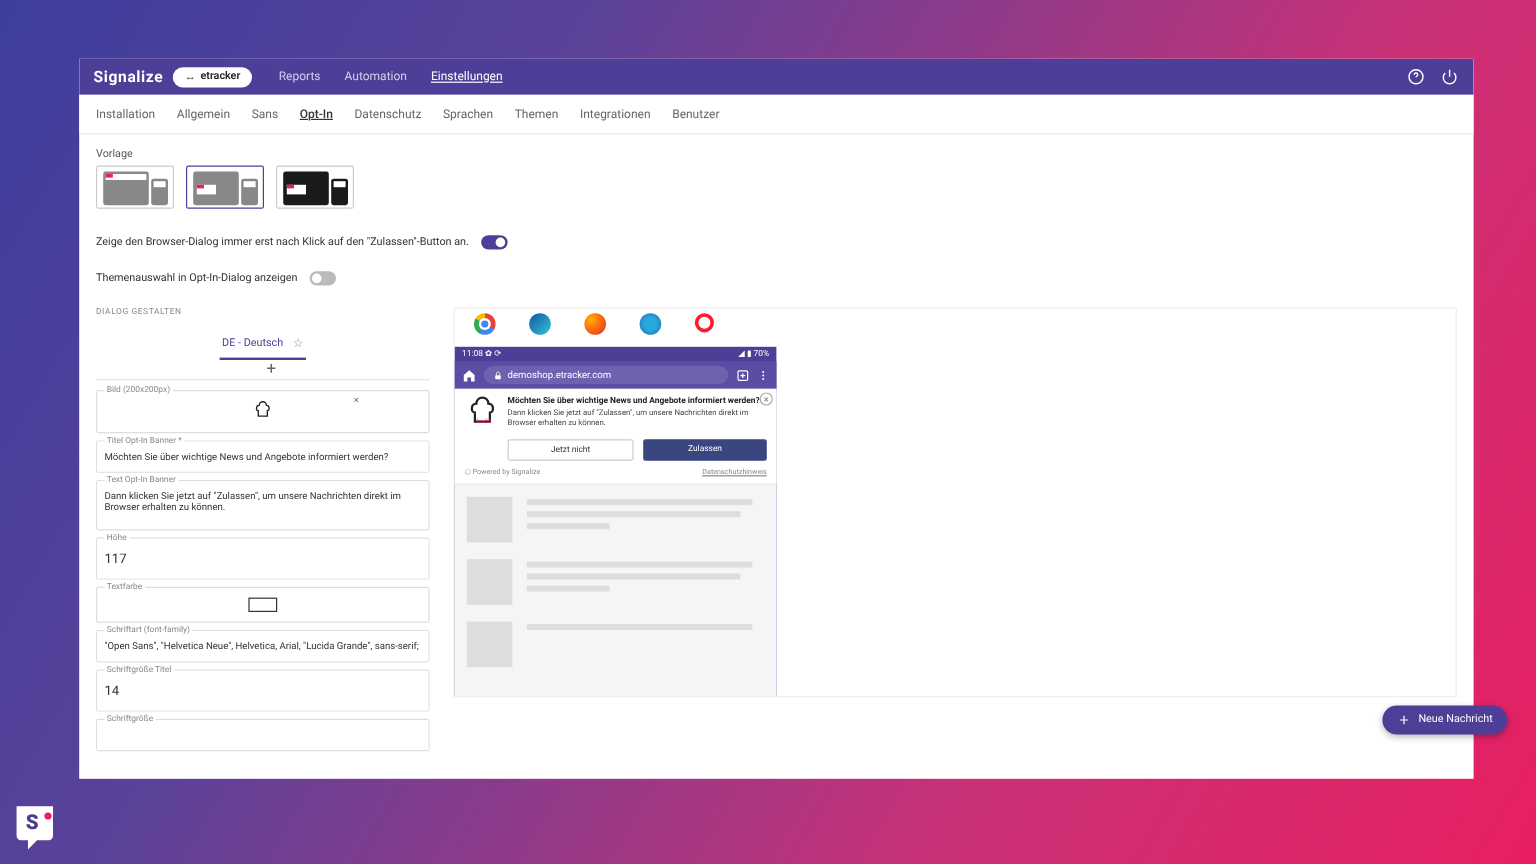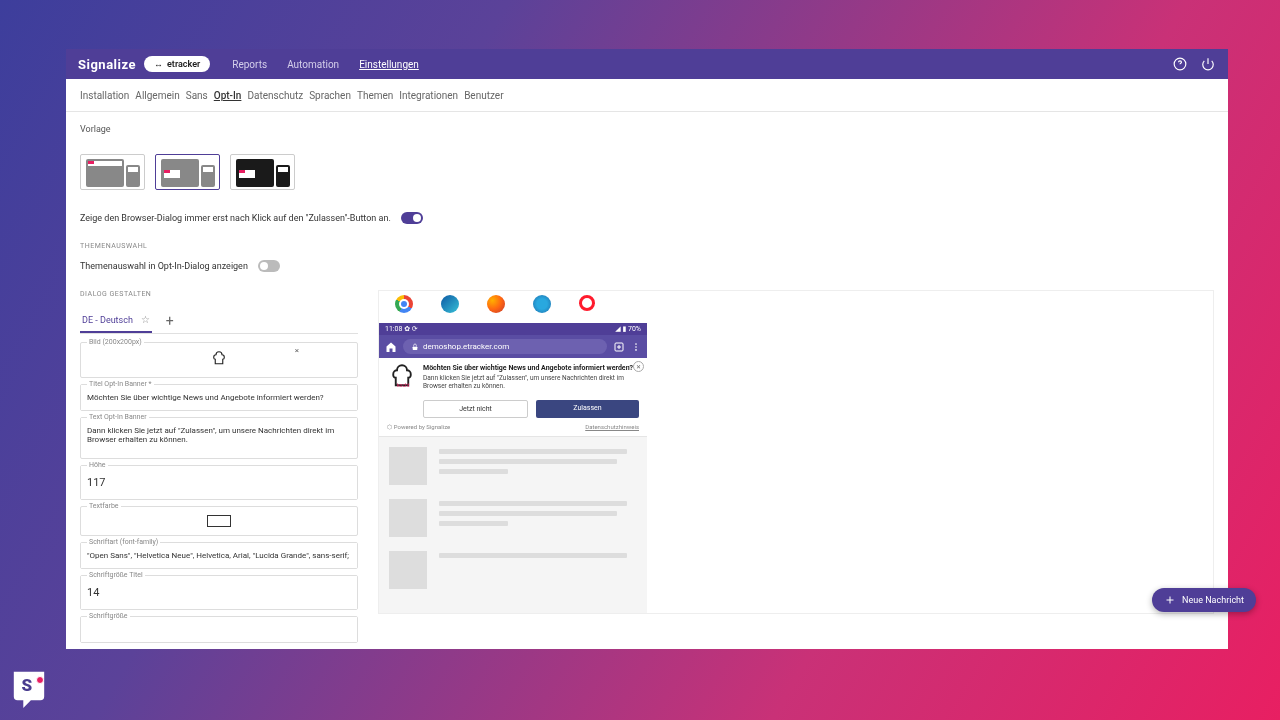--- a/index.html
+++ b/index.html
@@ -9,45 +9,45 @@
 .app-window::-webkit-scrollbar-track { background: #f1f1f1; }
 .app-window::-webkit-scrollbar-thumb { background: #c1c1c1; border-radius: 4px; }
 .topbar { background: #4f3e97; height: 30px; display: flex; align-items: center; padding: 0 12px; }
 .logo { color: #fff; font-weight: 700; font-size: 13px; letter-spacing: 0.5px; margin-right: 8px; }
 .etracker-chip { background: #fff; color: #222; border-radius: 12px; padding: 3px 10px; font-size: 9px; font-weight: 600; display: flex; align-items: center; gap: 4px; margin-right: 22px; }
 .topnav { display: flex; gap: 20px; }
 .topnav a { color: #d5cfeb; font-size: 10px; text-decoration: none; }
 .topnav a.active { color: #fff; text-decoration: underline; }
 .topbar-right { margin-left: auto; display: flex; gap: 12px; }
 .topbar-icon { width: 16px; height: 16px; color: #fff; display: flex; align-items: center; justify-content: center; cursor: pointer; }
-.subtabs { background: #fff; border-bottom: 1px solid #e5e5e5; height: 32px; display: flex; align-items: center; padding: 16px 14px; gap: 6px; }
+.subtabs { background: #fff; border-bottom: 1px solid #e5e5e5; height: 32px; display: flex; align-items: center; padding: 16px 14px; gap: 18px; }
 .subtabs a { color: #666; font-size: 10px; text-decoration: none; }
 .subtabs a.active { color: #333; text-decoration: underline; font-weight: 500; }
 .content { padding: 12px 14px; }
-.section-label { font-size: 9px; color: #555; margin-bottom: 20px; }
+.section-label { font-size: 9px; color: #555; margin-bottom: 4px; }
 .templates { display: flex; gap: 10px; margin-bottom: 22px; }
 .template { width: 65px; height: 36px; border: 1px solid #ccc; border-radius: 2px; position: relative; cursor: pointer; display: flex; align-items: flex-end; justify-content: center; padding: 2px; gap: 2px; }
 .template.selected { border: 1.5px solid #4f3e97; }
 .t-desktop { width: 38px; height: 28px; background: #555; border-radius: 2px; position: relative; }
 .t-mobile { width: 14px; height: 22px; background: #555; border-radius: 2px; position: relative; }
 .t-desktop.dark, .t-mobile.dark { background: #1a1a1a; }
 .t-desktop.light, .t-mobile.light { background: #888; }
 .t-banner-top { position: absolute; top: 2px; left: 2px; right: 2px; height: 5px; background: #fff; }
 .t-banner-mid { position: absolute; top: 11px; left: 3px; width: 16px; height: 8px; background: #fff; }
 .t-red { width: 6px; height: 3px; background: #e81f62; }
 .toggle-row { display: flex; align-items: center; gap: 10px; margin-bottom: 18px; font-size: 9px; color: #333; }
 .toggle { width: 22px; height: 12px; background: #4f3e97; border-radius: 6px; position: relative; cursor: pointer; }
 .toggle.off { background: #bbb; }
 .toggle::after { content: ""; position: absolute; width: 8px; height: 8px; background: #fff; border-radius: 50%; top: 2px; right: 2px; }
 .toggle.off::after { left: 2px; right: auto; }
 .micro-heading { font-size: 7px; color: #888; letter-spacing: 0.5px; text-transform: uppercase; margin-bottom: 10px; }
 .main-columns { display: flex; gap: 20px; }
 .left-col { width: 292px; }
 .right-col { flex: 1; }
-.lang-tabs { display: flex; align-items: center; border-bottom: 1px solid #e0e0e0; margin-bottom: 8px; }
+.lang-tabs { display: flex; align-items: center; border-bottom: 1px solid #e0e0e0; margin-bottom: 8px; flex-direction: column; }
 .lang-tab { padding: 6px 2px; font-size: 9px; color: #4f3e97; border-bottom: 2px solid #4f3e97; display: flex; align-items: center; gap: 8px; }
 .lang-tab .star { font-size: 10px; color: #888; }
 .lang-plus { margin-left: 14px; font-size: 14px; color: #666; cursor: pointer; }
 .field { border: 1px solid #ddd; border-radius: 2px; margin-bottom: 6px; position: relative; background: #fff; }
 .field-label { position: absolute; top: -5px; left: 6px; background: #fff; padding: 0 2px; font-size: 7px; color: #888; }
 .field-input { width: 100%; border: none; padding: 8px 6px; font-size: 8px; color: #333; outline: none; }
 .field-textarea { width: 100%; border: none; padding: 8px 6px; font-size: 8px; color: #333; outline: none; resize: none; height: 36px; }
 .field-image { height: 34px; display: flex; align-items: center; justify-content: center; position: relative; }
 .field-image .remove { position: absolute; right: 58px; top: 3px; font-size: 8px; color: #666; cursor: pointer; }
 .color-swatch { width: 24px; height: 12px; border: 1px solid #333; background: #fff; margin: 8px auto; display: block; }
@@ -157,21 +157,20 @@
             <div class="t-banner-top"></div>
           </div>
       </div>
     </div>
 
     <div class="toggle-row">
       <span>Zeige den Browser-Dialog immer erst nach Klick auf den "Zulassen"-Button an.</span>
       <div class="toggle"></div>
     </div>
 
-    <div class="micro-heading">THEMENAUSWAHL</div>
     <div class="toggle-row">
       <span>Themenauswahl in Opt-In-Dialog anzeigen</span>
       <div class="toggle off"></div>
     </div>
 
     <div class="main-columns">
       <div class="left-col">
         <div class="micro-heading">DIALOG GESTALTEN</div>
         <div class="lang-tabs">
           <div class="lang-tab">

